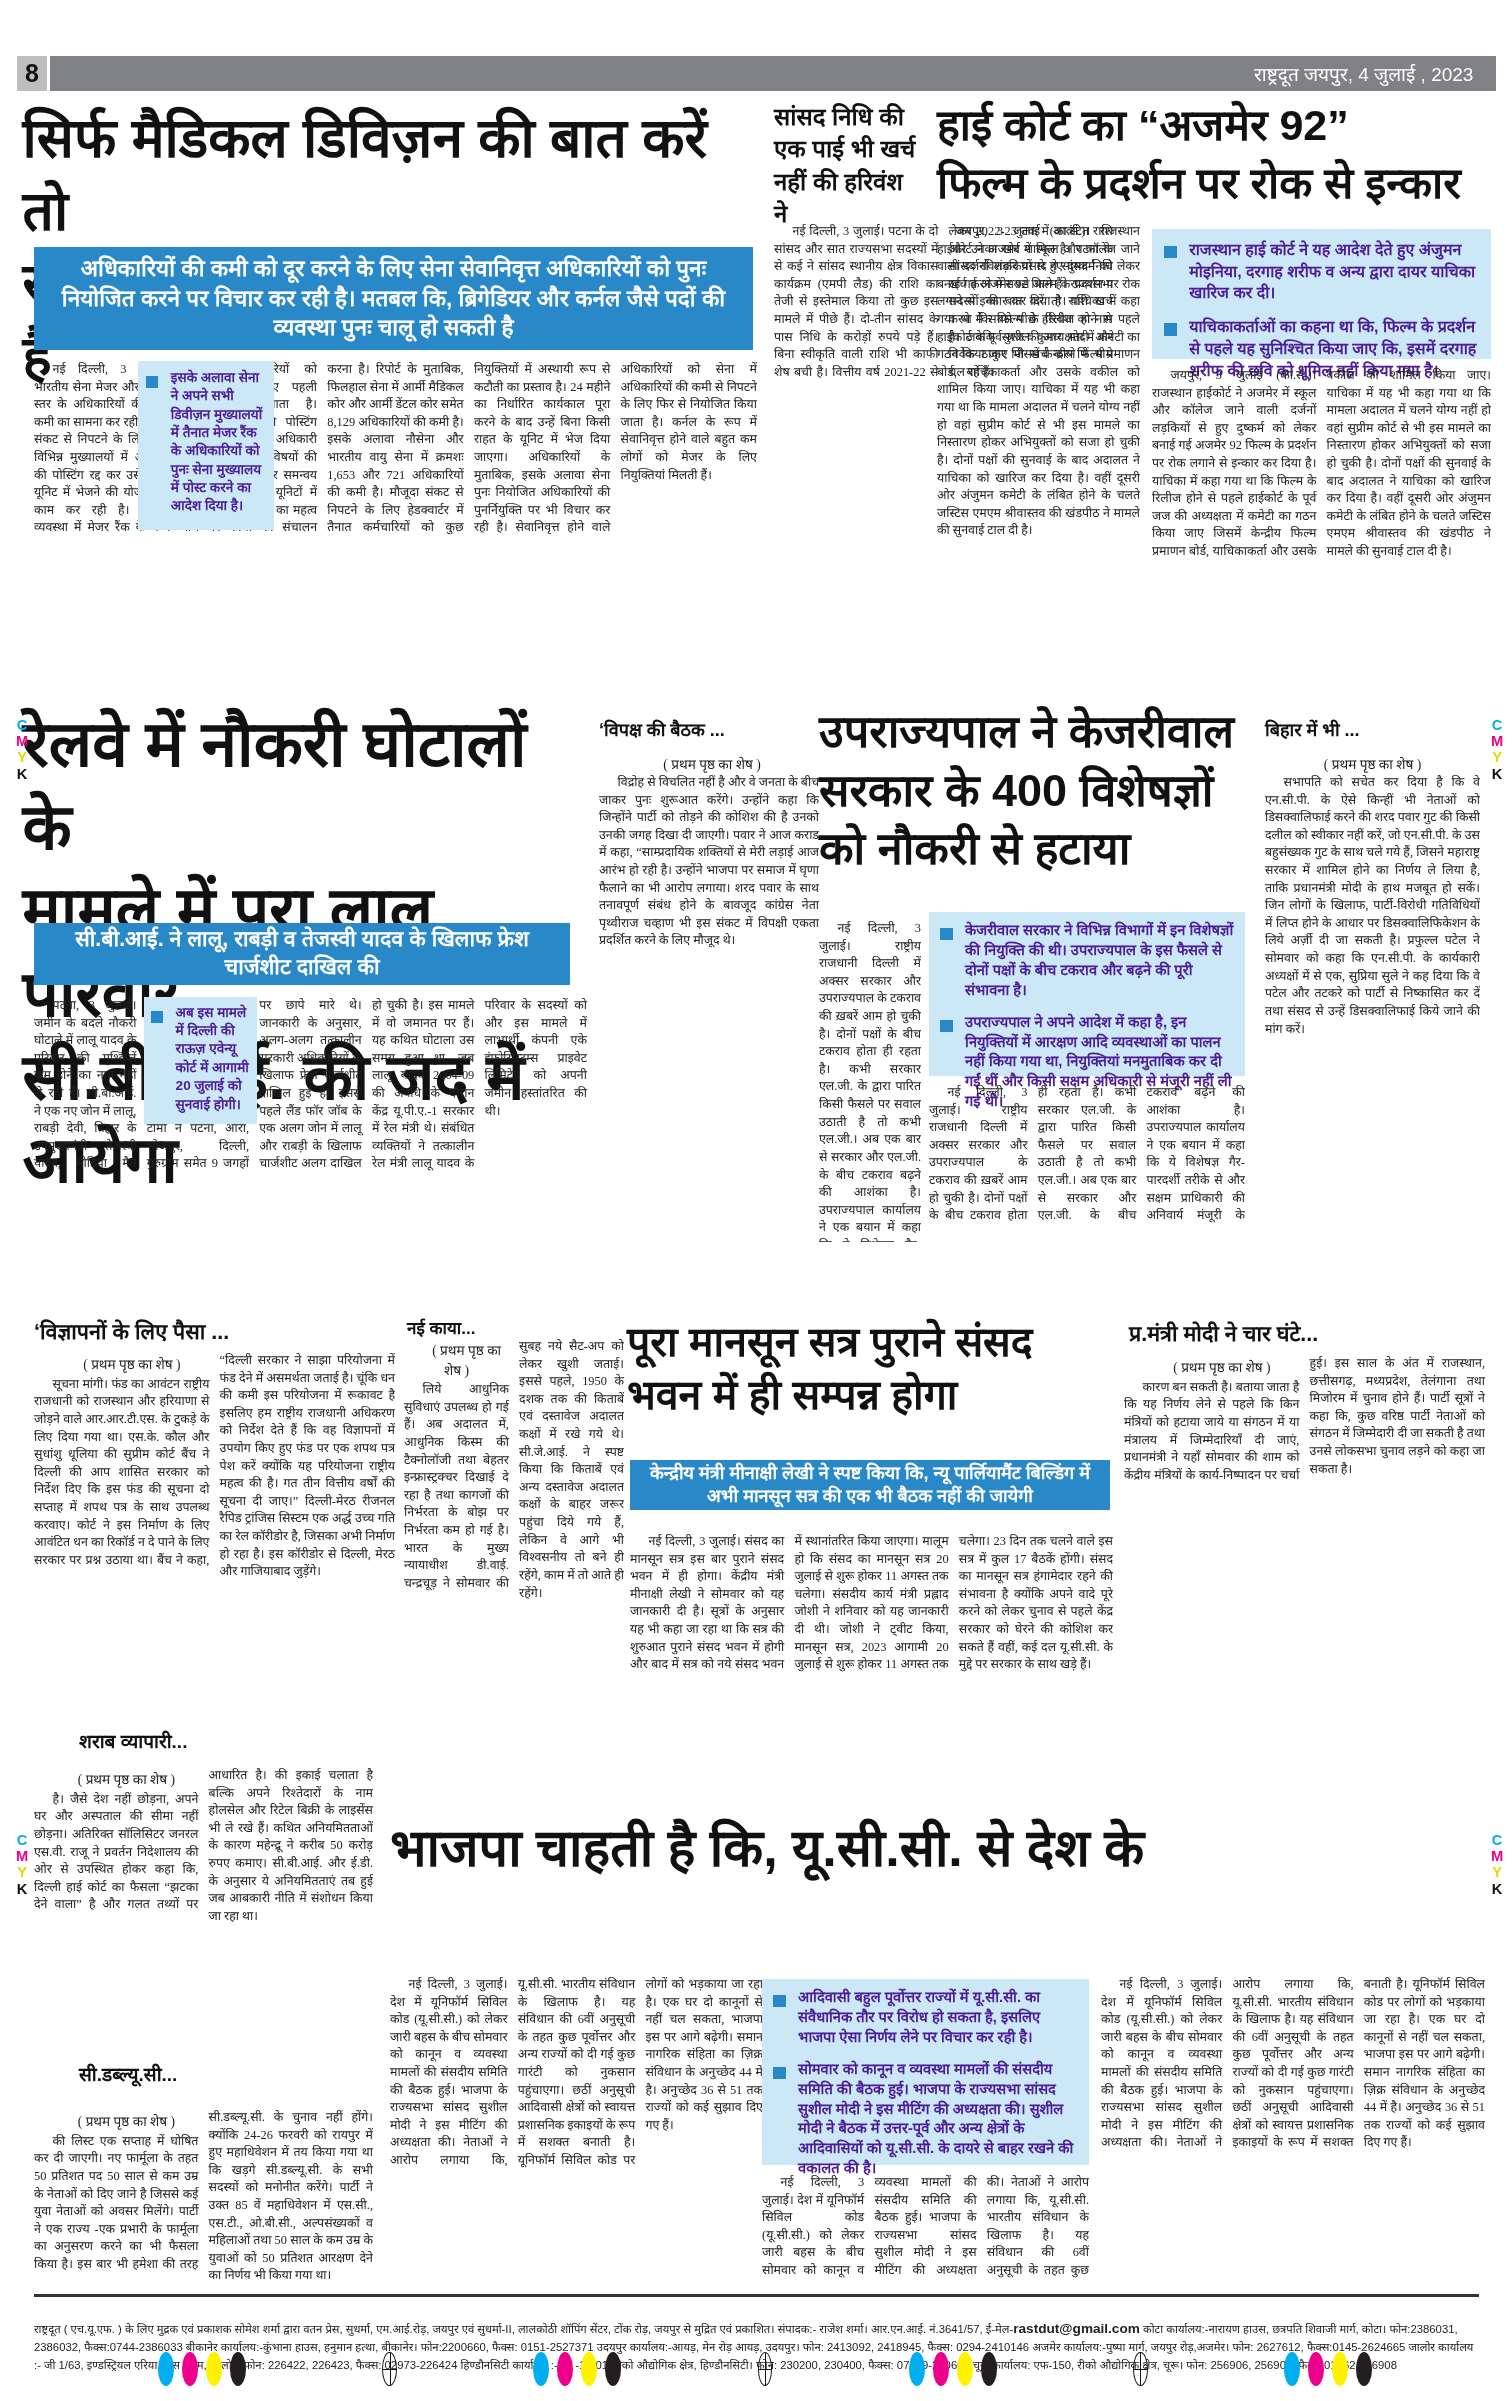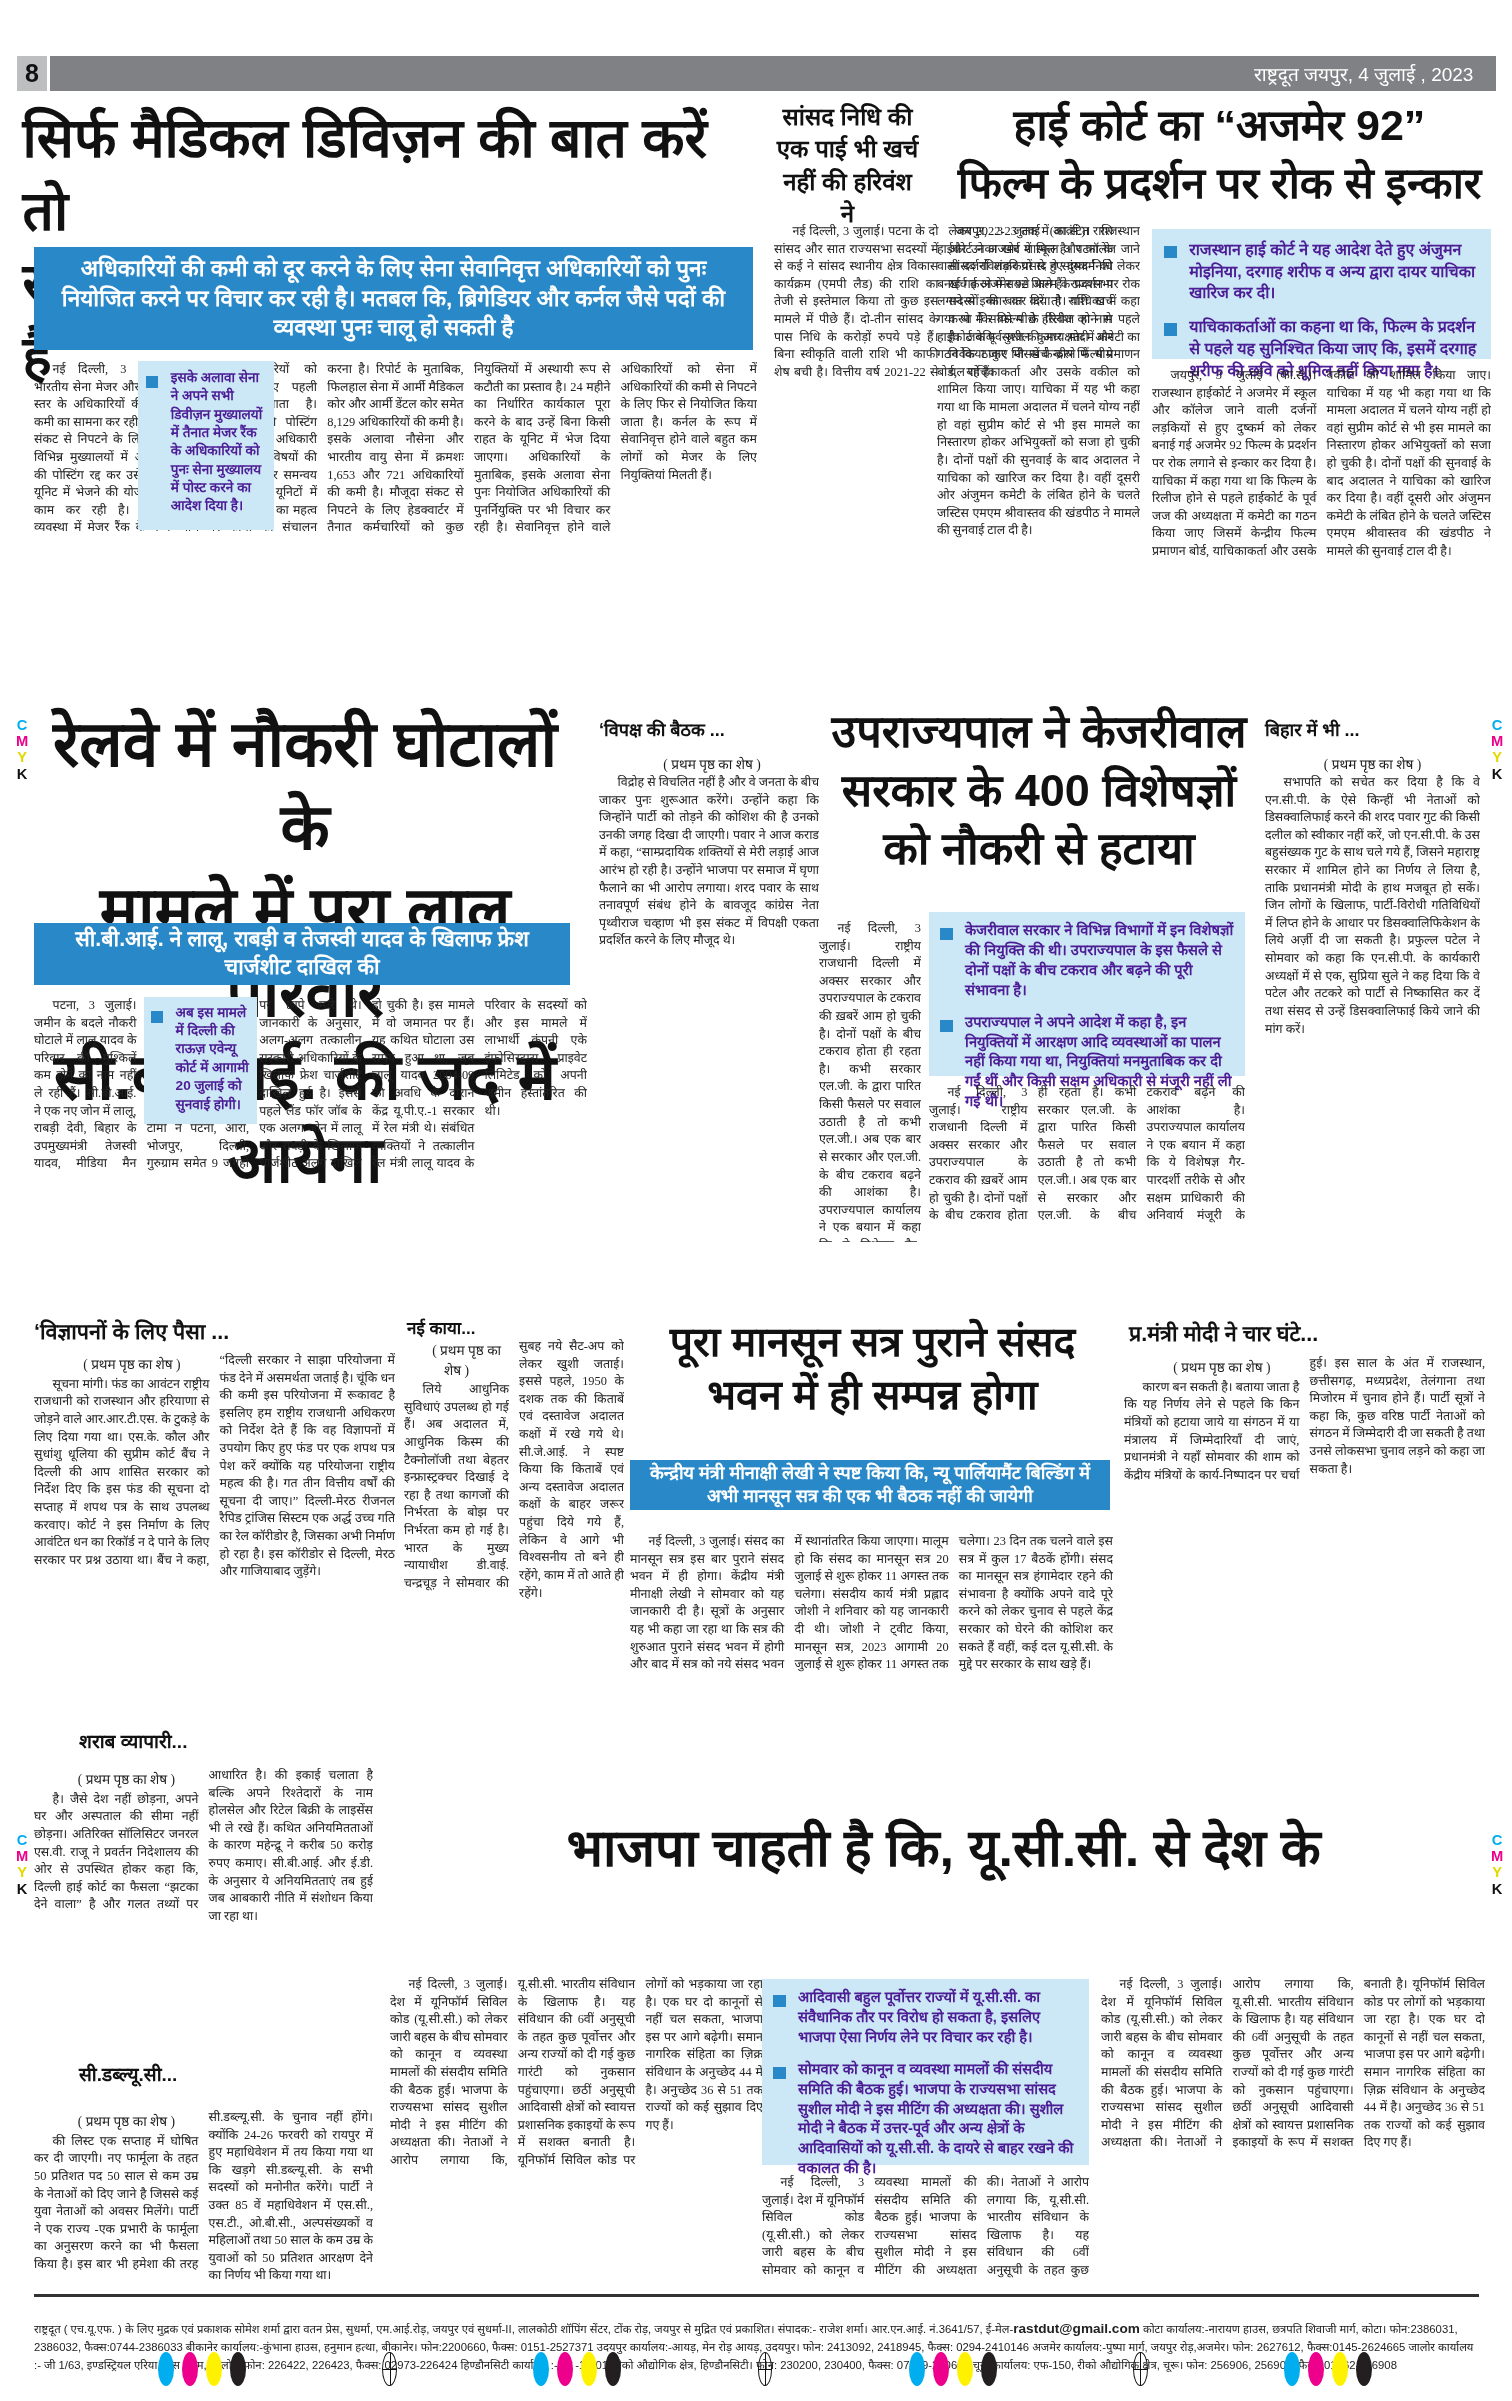--- a/index.html
+++ b/index.html
@@ -1,21 +1,21 @@
 <!DOCTYPE html>
 <html style="font-size:9px"><head>
 <meta charset="utf-8">
 <style>
   *{box-sizing:border-box;margin:0;padding:0}
   body{width:1512px;height:2401px;background:#fff;font-family:"DejaVu Sans",sans-serif;color:#1a1a1a;position:relative;overflow:hidden}
   .abs{position:absolute}
   .hdr{left:17px;top:56px;width:1479px;height:35px;background:#808184;display:flex;align-items:center}
   .pgno{width:33px;height:35px;background:#bcbec0;color:#111;font:bold 25px "Liberation Sans",sans-serif;display:flex;align-items:center;justify-content:center;border-right:3.4px solid #fff}
   .dateline{margin-left:auto;margin-right:22.6px;color:#fff;font:19px "Liberation Sans",sans-serif}
-  .h1{font-family:"Liberation Sans",sans-serif;font-weight:bold;color:#111;line-height:1.25;text-align:center}
+  .h1{font-family:"Liberation Sans",sans-serif;font-weight:bold;color:#111;line-height:1.25;}
   .blue{background:#2988c7;color:#fff;font-family:"Liberation Sans",sans-serif;font-weight:bold;text-align:center;display:flex;align-items:center;justify-content:center;padding:5.6px 17px;line-height:1.3}
   .lightbox{background:#cce8f7;padding:13.6px 17px;font-family:"Liberation Sans",sans-serif;font-weight:bold;color:#4c1d95;line-height:1.35}
   .bul{display:flex;gap:12.4px;margin-bottom:12.4px}
   .sq{flex:0 0 12.4px;height:12.4px;background:#2988c7;margin-top:6.8px}
   .col{font-family:"Liberation Serif",serif;font-size:12.4px;line-height:1.42;text-align:justify;color:#222;overflow:hidden;column-gap:10.2px}
   .col p{text-indent:1.5em;margin-bottom:1.1px}
   .shead{font-family:"Liberation Sans",sans-serif;font-weight:bold;color:#111}
   .cont{font-family:"Liberation Serif",serif;font-size:13.6px;text-align:center;margin:3.4px 0}
   .rule{background:#333}
   .footer{left:34px;top:2318px;width:1445px;font-family:"Liberation Sans",sans-serif;font-size:11.3px;line-height:1.55;color:#222}

